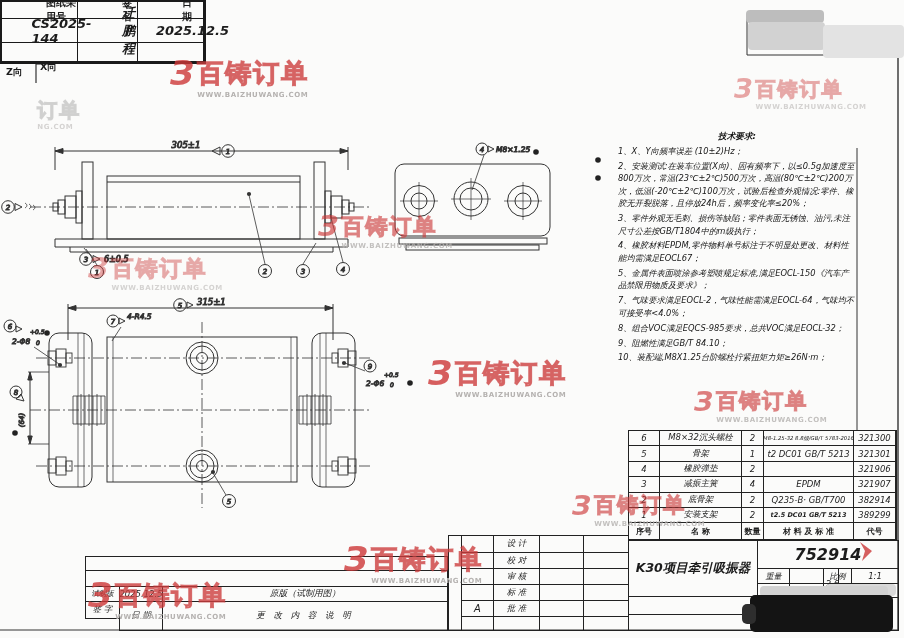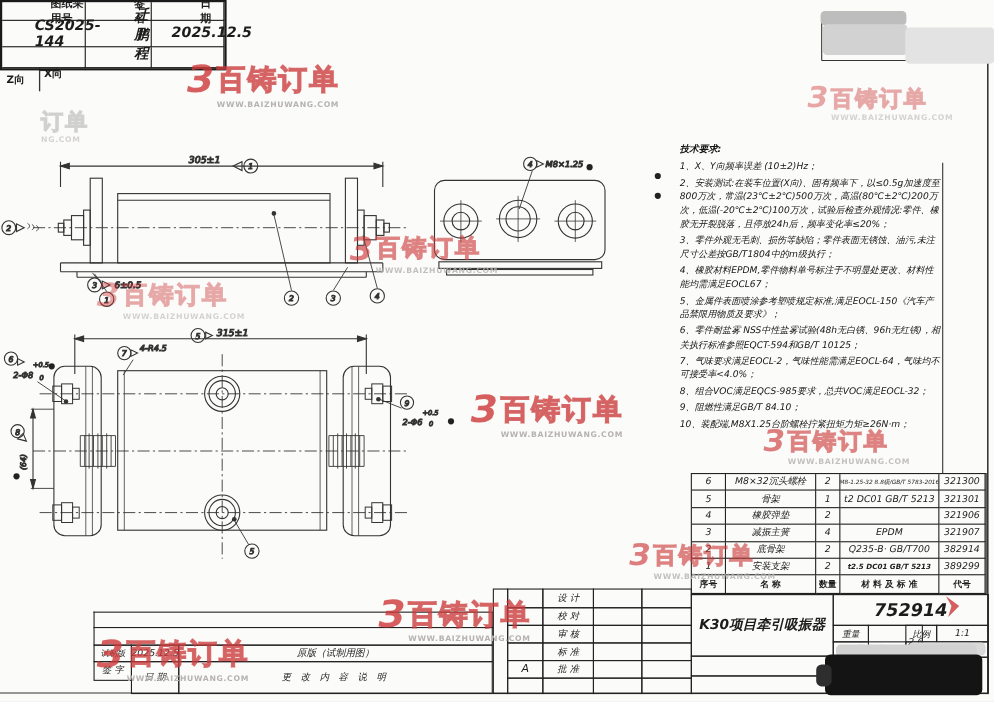--- a/index.html
+++ b/index.html
@@ -10,21 +10,21 @@
   
   .meta{left:0;top:2;border:2px solid #1a1a1a;display:grid;
         grid-template-columns:76px 60px 66px;grid-template-rows:17px 24px 19px;background:transparent;}
   .meta div{border-right:1.6px solid #1a1a1a;border-bottom:1.6px solid #1a1a1a;
             display:flex;align-items:center;justify-content:center;padding-left:44px;}
   .meta .hd{font-weight:700;font-size:10px;}
   .meta .vl{font-style:italic;font-size:13px;font-weight:600;}
   
   .notes{left:618px;top:130px;width:238px;font-size:8.3px;line-height:1.5;
          font-style:italic;color:#161616;}
-  .notes .nt{font-weight:700;font-size:8.6px;margin-bottom:2px;}
+  .notes .nt{font-weight:700;font-size:8.6px;margin-bottom:2px;text-align:center;}
   .notes .ni{margin-bottom:2.5px;}
   
   .bom{left:628px;top:430px;border:1.6px solid #222;display:grid;
        grid-template-columns:31px 82px 22px 90px 42px;
        grid-template-rows:repeat(6,15.4px) 17px;background:transparent;}
   .bom div{border-right:1.1px solid #222;border-bottom:1.1px solid #222;
            display:flex;align-items:center;justify-content:center;
            font-size:8.5px;font-style:italic;overflow:hidden;white-space:nowrap;}
   .bom .sm{font-size:5.3px;}
   .bom .hd{font-size:8px;font-style:normal;font-weight:600;}
@@ -273,21 +273,20 @@
   <div class="abs nb" style="left:6px;top:66px;font-size:9.5px;font-weight:700;">Z向</div>
   <div class="abs nb" style="left:40px;top:61px;font-size:9.5px;font-weight:700;">X向</div>
 
   <div class="abs notes">
     <div class="nt">技术要求:</div>
     <div class="ni">1、X、Y向频率误差 (10±2)Hz；</div>
     <div class="ni">2、安装测试:在装车位置(X向)、固有频率下，以≤0.5g加速度至800万次，常温(23℃±2℃)500万次，高温(80℃±2℃)200万次，低温(-20℃±2℃)100万次，试验后检查外观情况:零件、橡胶无开裂脱落，且停放24h后，频率变化率≤20%；</div>
     <div class="ni">3、零件外观无毛刺、损伤等缺陷；零件表面无锈蚀、油污,未注尺寸公差按GB/T1804中的m级执行；</div>
     <div class="ni">4、橡胶材料EPDM,零件物料单号标注于不明显处更改、材料性能均需满足EOCL67；</div>
     <div class="ni">5、金属件表面喷涂参考塑喷规定标准,满足EOCL-150《汽车产品禁限用物质及要求》；</div>
-    <div class="ni">6、零件耐盐雾 NSS中性盐雾试验(48h无白锈、96h无红锈)，相关执行标准参照EQCT-594和GB/T 10125；</div>
     <div class="ni">7、气味要求满足EOCL-2，气味性能需满足EOCL-64，气味均不可接受率&lt;4.0%；</div>
     <div class="ni">8、组合VOC满足EQCS-985要求，总共VOC满足EOCL-32；</div>
     <div class="ni">9、阻燃性满足GB/T 84.10；</div>
     <div class="ni">10、装配端,M8X1.25台阶螺栓拧紧扭矩力矩≥26N·m；</div>
   </div>
 
   <div class="abs bom">
     <div>6</div>
     <div>M8×32沉头螺栓</div>
     <div>2</div>

